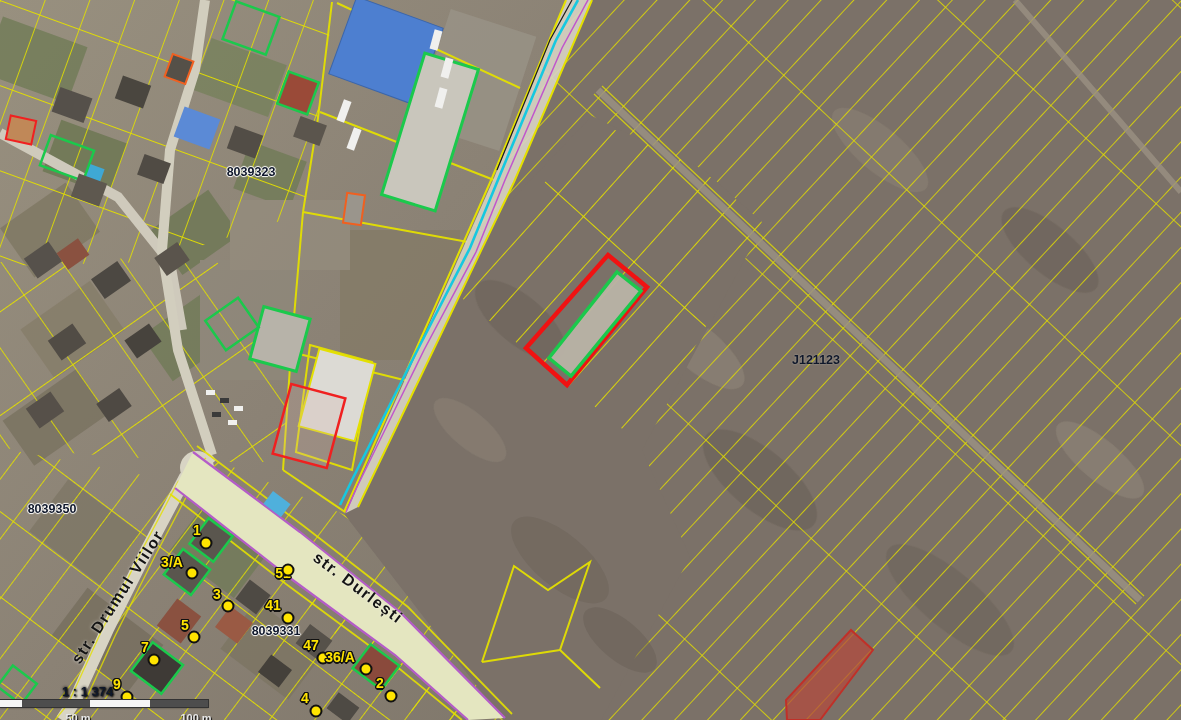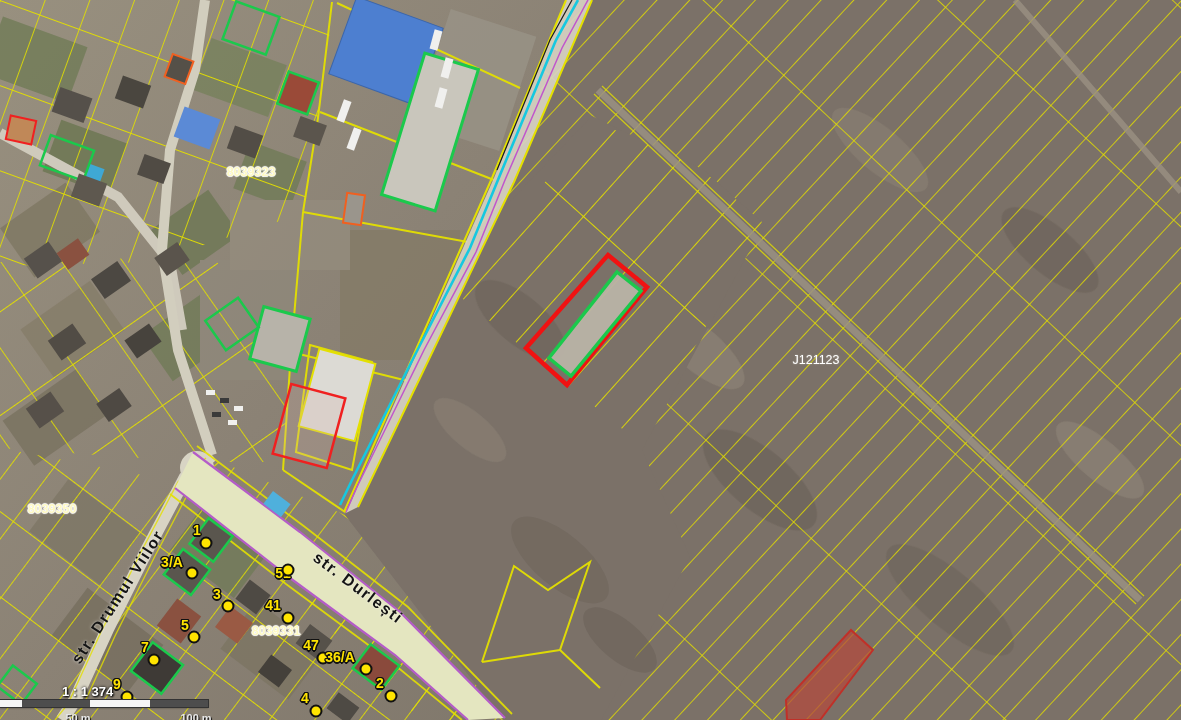--- a/index.html
+++ b/index.html
@@ -10,42 +10,42 @@
   }
   #map-svg{position:absolute;left:0;top:0;}
   #label-layer,#marker-layer{position:absolute;left:0;top:0;width:100%;height:100%;pointer-events:none;}
   .street-label{
     position:absolute;transform:translate(-50%,-50%);
     color:#141414;font-size:16px;font-weight:bold;letter-spacing:1.5px;white-space:nowrap;
     text-shadow:0 0 2px rgba(255,255,255,.55),0 0 4px rgba(255,255,255,.35);
   }
   .parcel-id{
     position:absolute;transform:translate(-50%,-50%);
-    color:#fef9c3;font-size:12.5px;font-weight:bold;white-space:nowrap;
+    color:#0f172a;font-size:12.5px;font-weight:bold;white-space:nowrap;
     text-shadow:-1px 0 1px #fff,1px 0 1px #fff,0 -1px 1px #fff,0 1px 1px #fff;
   }
   .zone-id{
     position:absolute;transform:translate(-50%,-50%);
-    color:#ffffff;font-size:12.5px;font-weight:normal;white-space:nowrap;
+    color:#0f172a;font-size:12.5px;font-weight:bold;white-space:nowrap;
     text-shadow:0 0 2px rgba(230,230,220,.5);
   }
   .house-num{
     position:absolute;transform:translate(-50%,-50%);
     color:var(--marker-yellow,#ffe400);font-size:14px;font-weight:bold;white-space:nowrap;
     text-shadow:-1.5px 0 0 #111,1.5px 0 0 #111,0 -1.5px 0 #111,0 1.5px 0 #111,
                 -1px -1px 0 #111,1px 1px 0 #111,-1px 1px 0 #111,1px -1px 0 #111;
   }
   .house-dot{
     position:absolute;width:9px;height:9px;border-radius:50%;
     background:var(--marker-yellow,#ffe400);border:2px solid #111;
     transform:translate(-50%,-50%);
   }
   #scale-box{position:absolute;left:0;top:684px;width:230px;height:36px;}
   #scale-text{
-    position:absolute;left:62px;top:0;color:#ffffff;font-size:13px;font-weight:bold;
+    position:absolute;left:62px;top:0;color:#0f172a;font-size:13px;font-weight:bold;
     text-shadow:1px 1px 2px #000,0 0 3px #000;
   }
   #scale-bar{
     position:absolute;left:0;top:16px;width:208px;height:7px;display:flex;
     outline:1px solid #333;box-shadow:0 1px 2px rgba(0,0,0,.5);
   }
   .seg-light{background:#f5f5f5;height:100%;}
   .seg-dark{background:#4d4d4d;height:100%;}
   .scale-tick{
     position:absolute;top:28px;color:#e8e8e8;font-size:11px;font-weight:bold;

